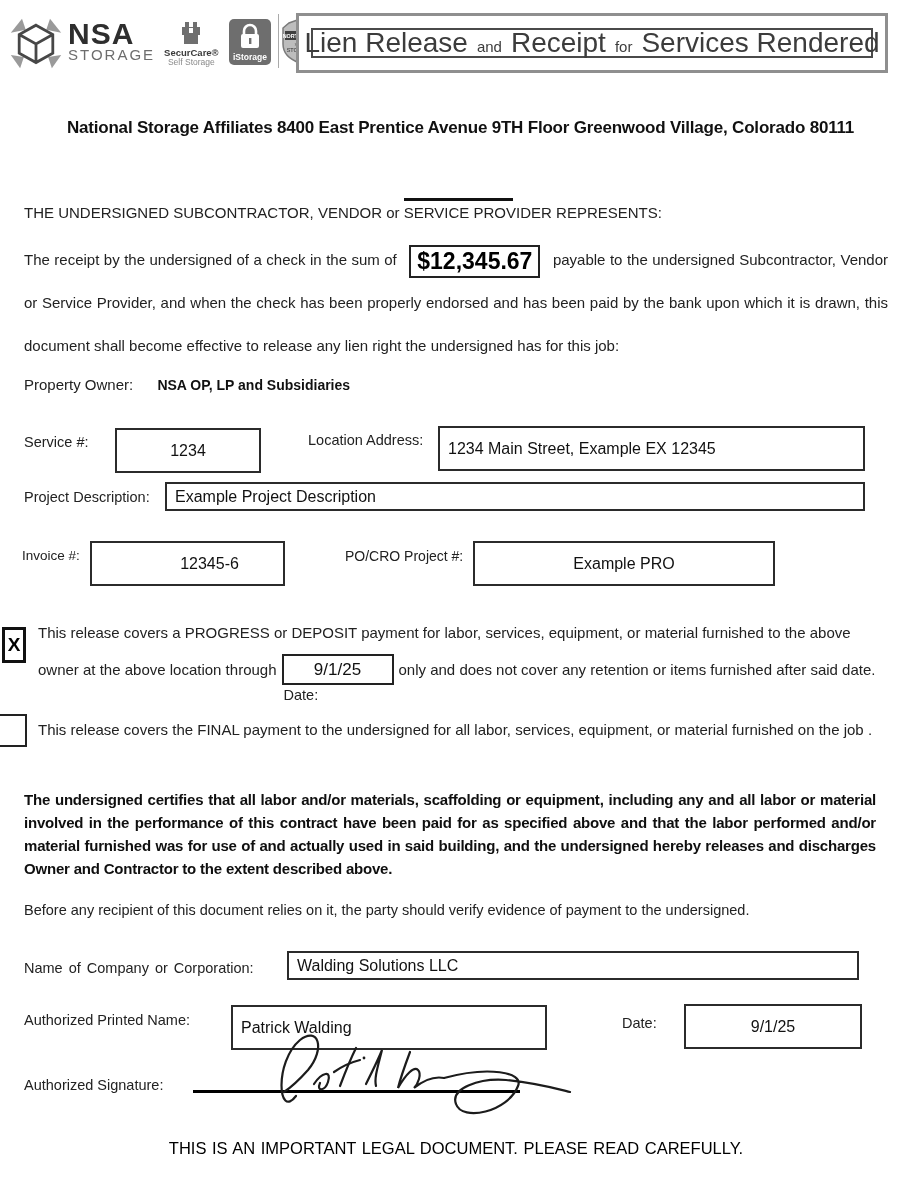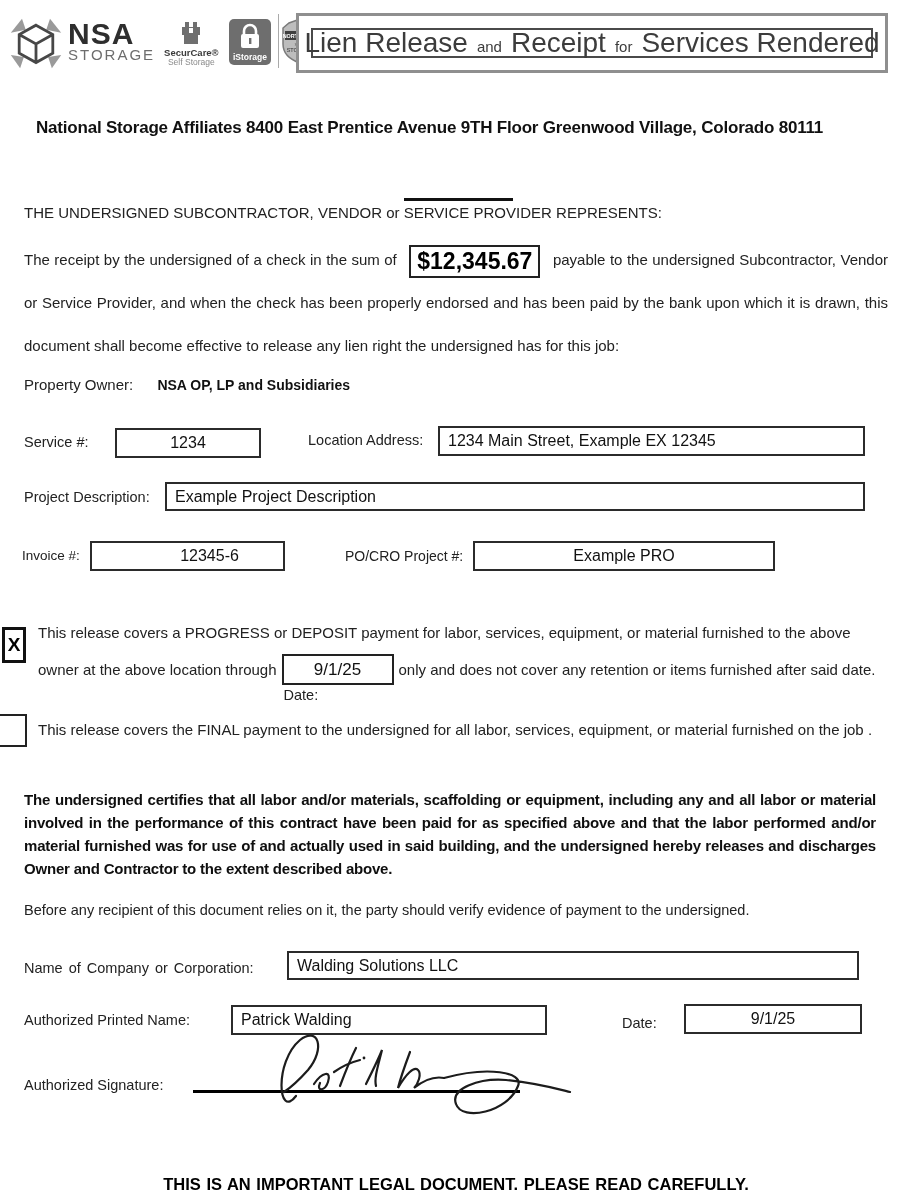--- a/index.html
+++ b/index.html
@@ -23,38 +23,38 @@
   .moveit-name { font-size:13px; font-weight:bold; color:#222; line-height:12px; letter-spacing:0.5px; }
   .moveit-sub { font-size:5.5px; color:#555; letter-spacing:2.5px; line-height:7px; }
   .logo-divider { top:14px; left:278px; width:1px; height:54px; background:#aaaaaa; }
 
   .title-box { top:13px; left:296px; width:592px; height:60px; border:3px solid #8f8f8f; background:#fff; padding:12px; }
   .title-box-inner { width:100%; height:100%; border:2px solid #4a4a4a; display:flex; align-items:center; justify-content:center; gap:9px; white-space:nowrap; }
   .title-seg { font-size:28px; color:#3c3c3c; }
   .title-conj { font-size:15px; color:#3c3c3c; position:relative; top:3px; }
 
   
-  .company-line { top:118px; left:0; width:885px; font-weight:bold; font-size:17px; letter-spacing:-0.2px; color:#111;padding-left:36px; }
+  .company-line { top:118px; left:0; width:885px; text-align:center; font-weight:bold; font-size:17px; letter-spacing:-0.2px; color:#111;padding-left:36px; }
 
   
   .represents { top:204px; left:24px; font-size:15px; color:#222; }
   .overlined { position:relative; }
   .overlined::before { content:""; position:absolute; top:-6px; left:0; width:74%; height:3px; background:#111; }
 
   
   .receipt-para { top:238px; left:24px; width:864px; font-size:15px; line-height:43px; text-align:justify; color:#222; }
   .amount-box { display:inline-block; border:2px solid #222; min-width:122px; height:33px; line-height:29px; text-align:center; font-weight:bold; font-size:23px; color:#000; vertical-align:middle; margin:0 8px; padding:0 6px; }
 
   
   .property-owner { top:376px; left:24px; font-size:15px; color:#222; }
   .property-owner .val { font-size:14px; font-weight:bold; color:#111; margin-left:20px; }
 
   
   .flabel { font-size:14.5px; color:#222; }
-  .fbox { border:2px solid #2b2b2b; height:30px; display:flex; align-items:center; background:#fff; font-size:16px; color:#111; }
+  .fbox { border:2px solid #2b2b2b; height:45px; display:flex; align-items:center; background:#fff; font-size:16px; color:#111; }
   .fbox.center { justify-content:center; }
   .fbox.left { padding-left:8px; }
 
   .row-loc-label  { top:434px; left:24px; }
   .box-locnum     { top:428px; left:115px; width:146px; }
   .row-locaddr-label { top:432px; left:308px; }
   .box-locaddr    { top:426px; left:438px; width:427px; }
 
   .row-proj-label { top:489px; left:24px; }
   .box-proj       { top:482px; left:165px; width:700px; height:29px; }
@@ -89,21 +89,21 @@
   .row-printed-label { top:1012px; left:24px; }
   .box-printed  { top:1005px; left:231px; width:316px; }
   .row-sigdate-label { top:1015px; left:622px; }
   .box-sigdate  { top:1004px; left:684px; width:178px; }
 
   .row-sig-label { top:1077px; left:24px; }
   .sig-line { top:1090px; left:193px; width:327px; height:3px; background:#000; }
   .sig-svg { top:1028px; left:248px; width:330px; height:92px; }
 
   
-  .footer { top:1139px; left:0; width:912px; text-align:center; font-weight:bold; font-size:16.5px; color:#000; word-spacing:1px;margin-top:36px; }
+  .footer { top:1139px; left:0; width:912px; text-align:center; font-weight:normal; font-size:16.5px; color:#000; word-spacing:1px; }
 </style>
 </head>
 <body>
 
 <div class="abs logo-row">
   <div class="logo">
     <div class="nsa-wrap">
       <svg width="56" height="56" viewBox="0 0 60 60">
         <polygon points="3,20 15,5 19,17" fill="#9a9a9a"></polygon>
         <polygon points="57,20 45,5 41,17" fill="#9a9a9a"></polygon>

